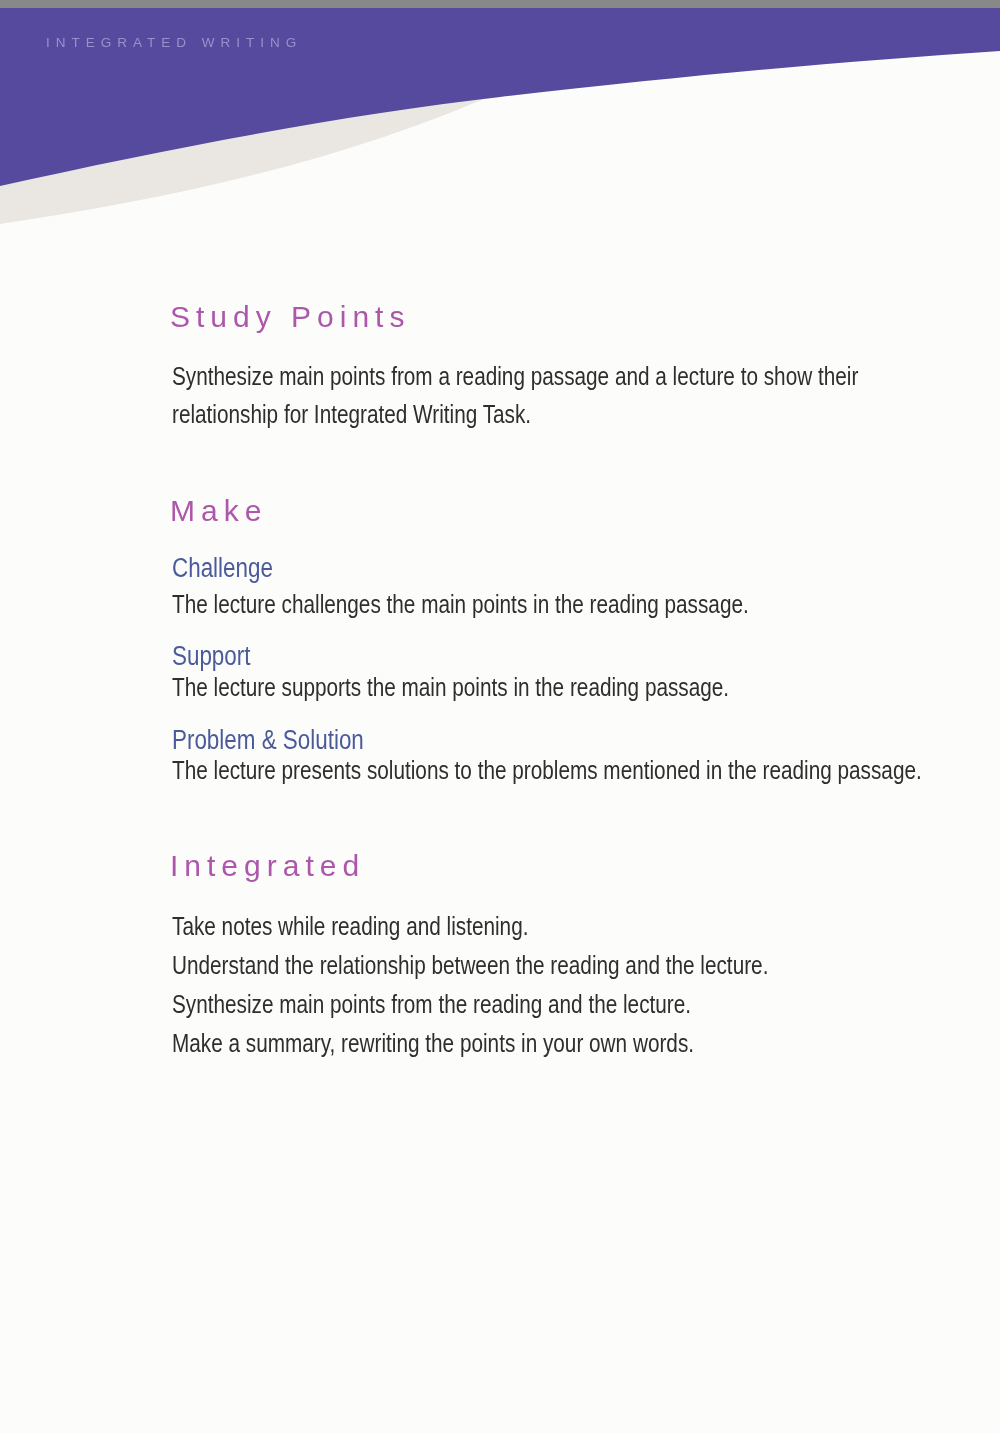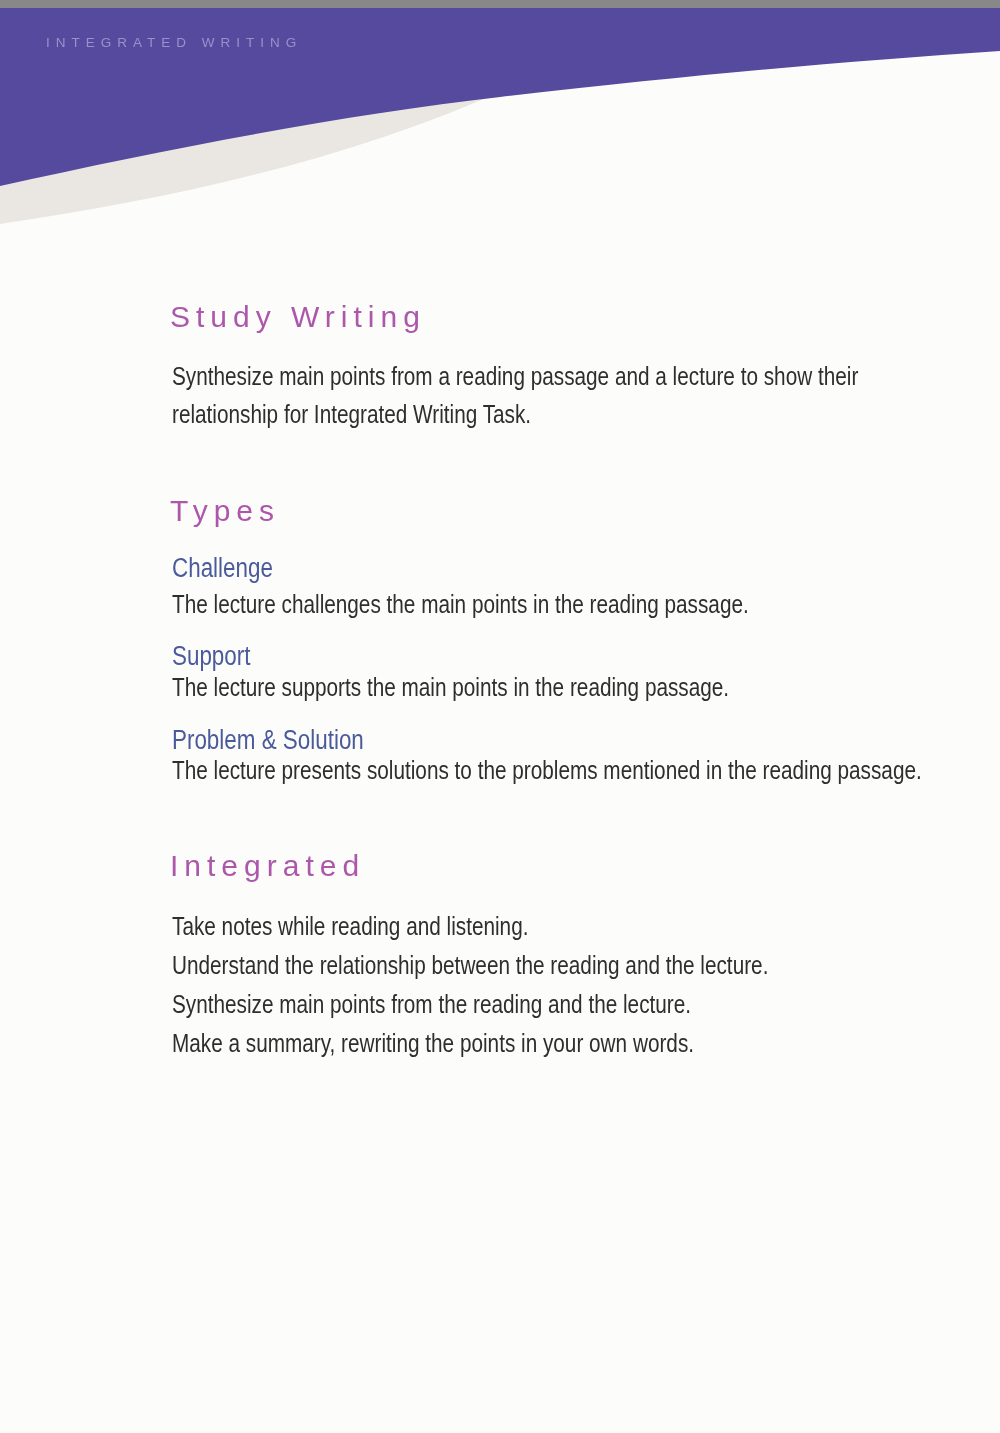--- a/index.html
+++ b/index.html
@@ -64,28 +64,28 @@
 
 <div class="page">
 
   <svg class="header-wave" width="1000" height="230" viewBox="0 0 1000 230" aria-hidden="true">
     <path class="wave-shadow" d="M0,0 H655 C610,77 556,83 500,89 C350,106 170,140 0,178 M0,0 H655 C470,122 235,182 0,216 Z"></path>
     <path class="wave-purple" d="M0,0 H1000 V43 C850,53 700,66 500,89 C350,106 170,140 0,178 Z"></path>
   </svg>
 
   <div class="header-label">INTEGRATED WRITING</div>
 
-  <h1 class="h-title" style="left:170px; top:294px;">Study Writing</h1>
+  <h1 class="h-title" style="left:170px; top:294px;">Study Points</h1>
 
   <div class="body-text para" style="left:172px; top:349px;">
     <div>Synthesize main points from a reading passage and a lecture to show their</div>
     <div>relationship for Integrated Writing Task.</div>
   </div>
 
-  <h1 class="h-title" style="left:170px; top:488px;">Types</h1>
+  <h1 class="h-title" style="left:170px; top:488px;">Make</h1>
 
   <div class="sub-label" style="left:172px; top:547px;">Challenge</div>
   <div class="body-text" style="left:172px; top:584px;">The lecture challenges the main points in the reading passage.</div>
 
   <div class="sub-label" style="left:172px; top:635px;">Support</div>
   <div class="body-text" style="left:172px; top:667px;">The lecture supports the main points in the reading passage.</div>
 
   <div class="sub-label" style="left:172px; top:719px;">Problem &amp; Solution</div>
   <div class="body-text" style="left:172px; top:750px;">The lecture presents solutions to the problems mentioned in the reading passage.</div>
 

